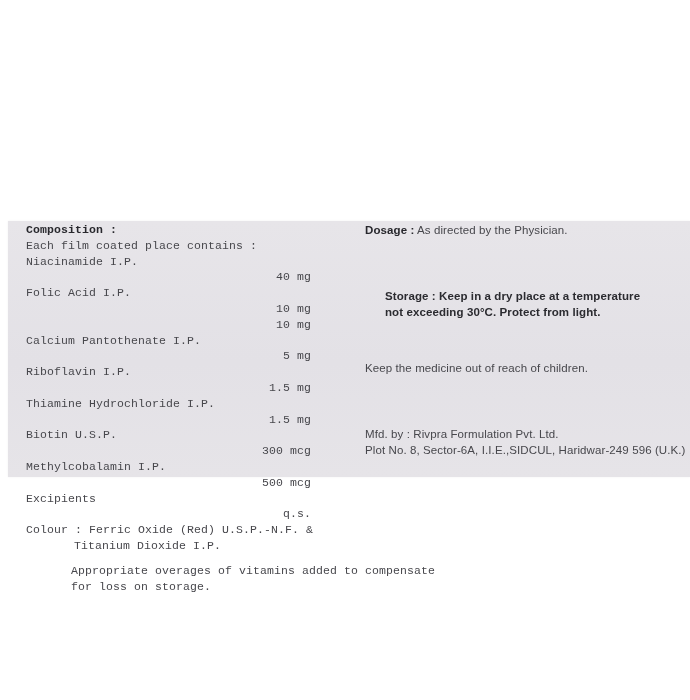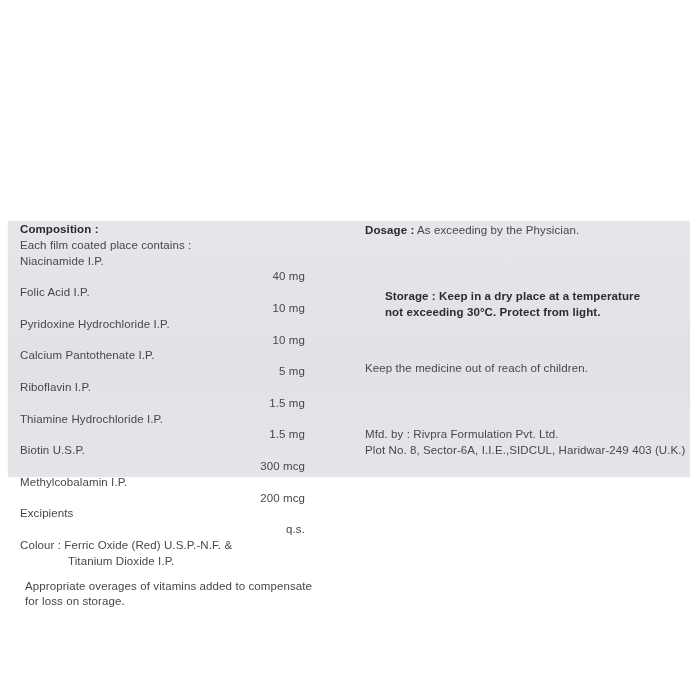--- a/index.html
+++ b/index.html
@@ -13,38 +13,39 @@
   .page { position: absolute; inset: 0; }
   .band {
     position: absolute;
     left: 8px; right: 0;
     top: 221px; height: 256px;
     background: linear-gradient(180deg, #e7e5e9 0%, #e3e1e6 55%, #e6e4e8 100%);
     box-shadow: 0 0 2px rgba(0,0,0,0.06);
   }
   .col-left {
     position: absolute;
-    left: 20px; top: 222px;
+    left: 26px; top: 222px;
     width: 288px;
     font-size: 11.5px;
     line-height: 15.8px;
     color: #47474c;
     letter-spacing: 0.1px;
+    font-family: Liberation Mono, monospace;
   }
   .bold { font-weight: bold; color: #28282d; }
   .comp-row {
     display: flex;
     justify-content: space-between;
     width: 285px;
     flex-direction: column;
   }
   .comp-row .amt { text-align: right; white-space: nowrap; }
   .line { white-space: nowrap; }
   .indent { padding-left: 48px; }
-  .note { margin-top: 9px; padding-left: 5px; }
+  .note { margin-top: 9px; padding-left: 5px; margin-left: 40px; }
   .rblock {
     position: absolute;
     left: 365px;
     font-size: 11.5px;
     line-height: 15.8px;
     color: #47474c;
     letter-spacing: 0.1px;
     width: 310px;
   }
   .r-dosage  { top: 223px; }
@@ -67,70 +68,69 @@
 
     <div class="comp-row">
       <span>Niacinamide  I.P.</span>
       <span class="amt">40 mg</span>
     </div>
     <div class="comp-row">
       <span>Folic Acid  I.P.</span>
       <span class="amt">10 mg</span>
     </div>
     <div class="comp-row">
-      <span>Pyridoxine Hydrochloride  I.P.</span>
       <span class="amt">10 mg</span>
     </div>
     <div class="comp-row">
       <span>Calcium Pantothenate  I.P.</span>
       <span class="amt">5 mg</span>
     </div>
     <div class="comp-row">
       <span>Riboflavin  I.P.</span>
       <span class="amt">1.5 mg</span>
     </div>
     <div class="comp-row">
       <span>Thiamine Hydrochloride  I.P.</span>
       <span class="amt">1.5 mg</span>
     </div>
     <div class="comp-row">
       <span>Biotin  U.S.P.</span>
       <span class="amt">300 mcg</span>
     </div>
     <div class="comp-row">
       <span>Methylcobalamin  I.P.</span>
-      <span class="amt">200 mcg</span>
+      <span class="amt">500 mcg</span>
     </div>
     <div class="comp-row">
       <span>Excipients</span>
       <span class="amt">q.s.</span>
     </div>
 
     <div class="line">Colour : Ferric Oxide (Red) U.S.P.-N.F. &amp;</div>
     <div class="line indent">Titanium Dioxide I.P.</div>
 
     <div class="note">
       <div class="line">Appropriate overages of vitamins added to compensate</div>
       <div class="line">for loss on storage.</div>
     </div>
   </div>
 
   <div class="rblock r-dosage">
     <span class="heading-inline">Dosage :</span>
-    <span>As exceeding by the Physician.</span>
+    <span>As directed by the Physician.</span>
   </div>
 
   <div class="rblock r-storage storage-text">
     <div class="line">
       <span>Storage :</span>
       <span>Keep in a dry place at a temperature</span>
     </div>
     <div class="line">not exceeding 30°C. Protect from light.</div>
   </div>
 
   <div class="rblock r-children">Keep the medicine out of reach of children.</div>
 
   <div class="rblock r-mfd">
     <div class="line">Mfd. by : Rivpra Formulation Pvt. Ltd.</div>
-    <div class="line">Plot No. 8, Sector-6A, I.I.E.,SIDCUL, Haridwar-249 403 (U.K.)</div>
+    <div class="line">Plot No. 8, Sector-6A, I.I.E.,SIDCUL, Haridwar-249 596 (U.K.)</div>
   </div>
 
 </div>
 
 </body></html>

